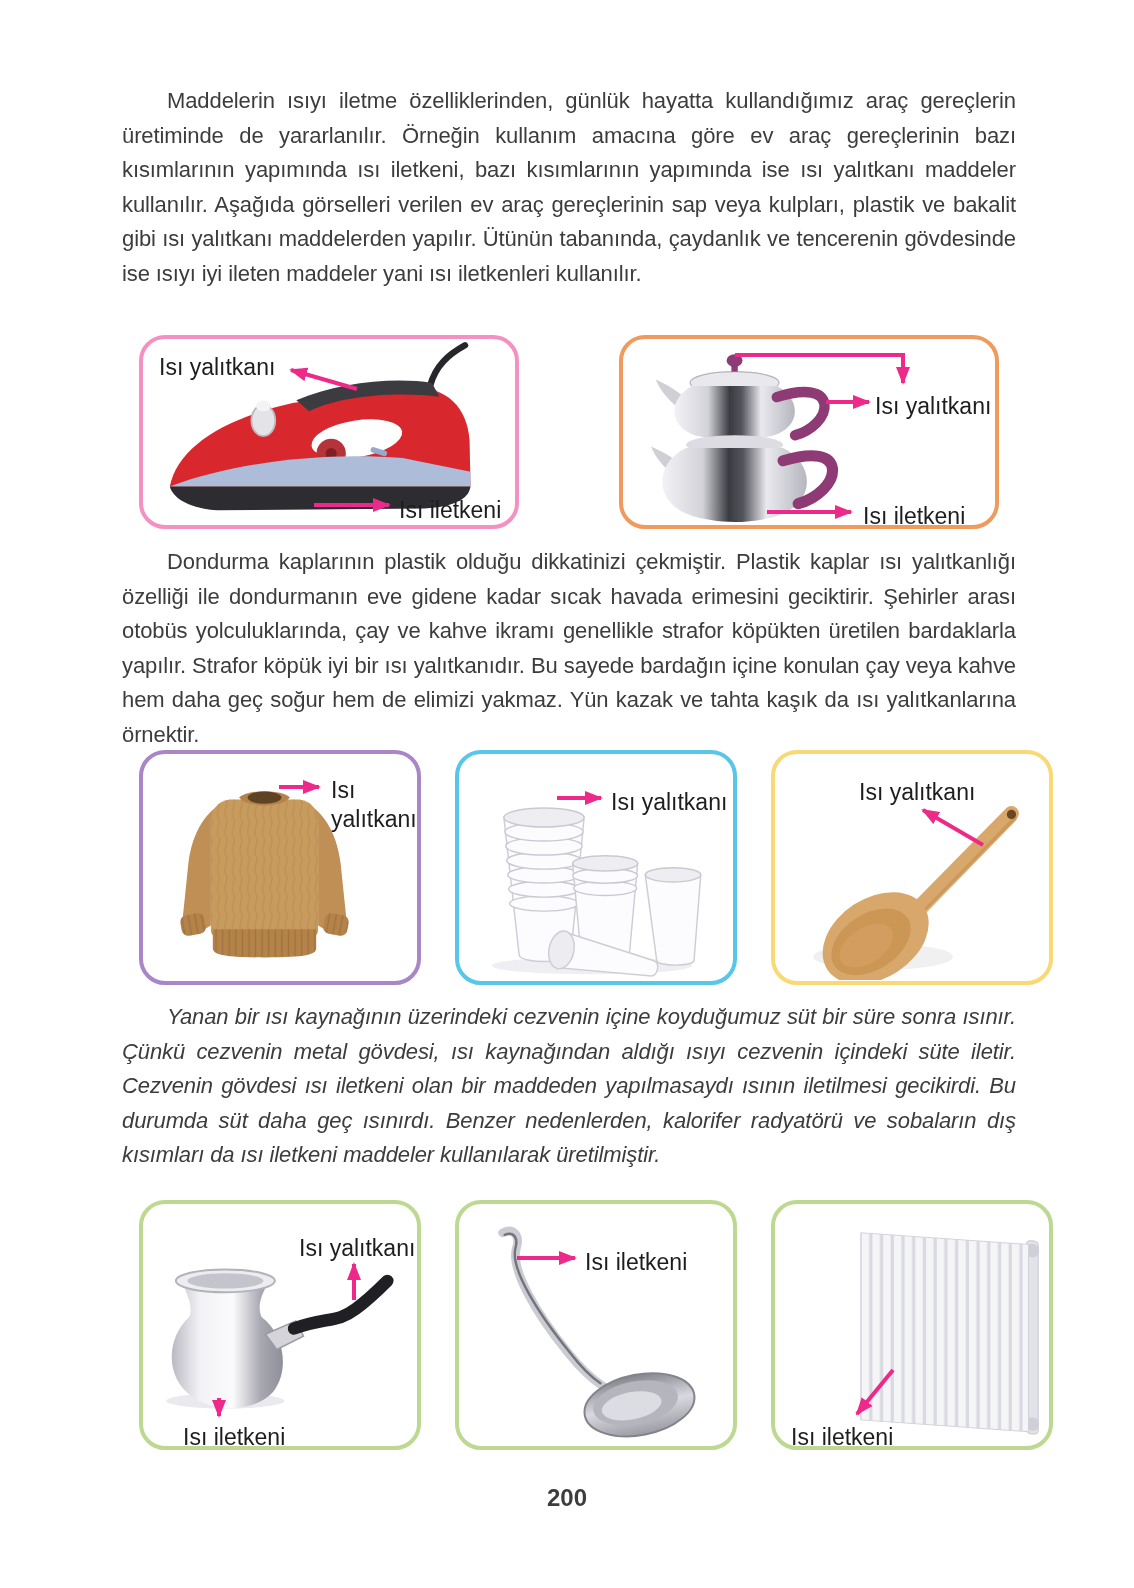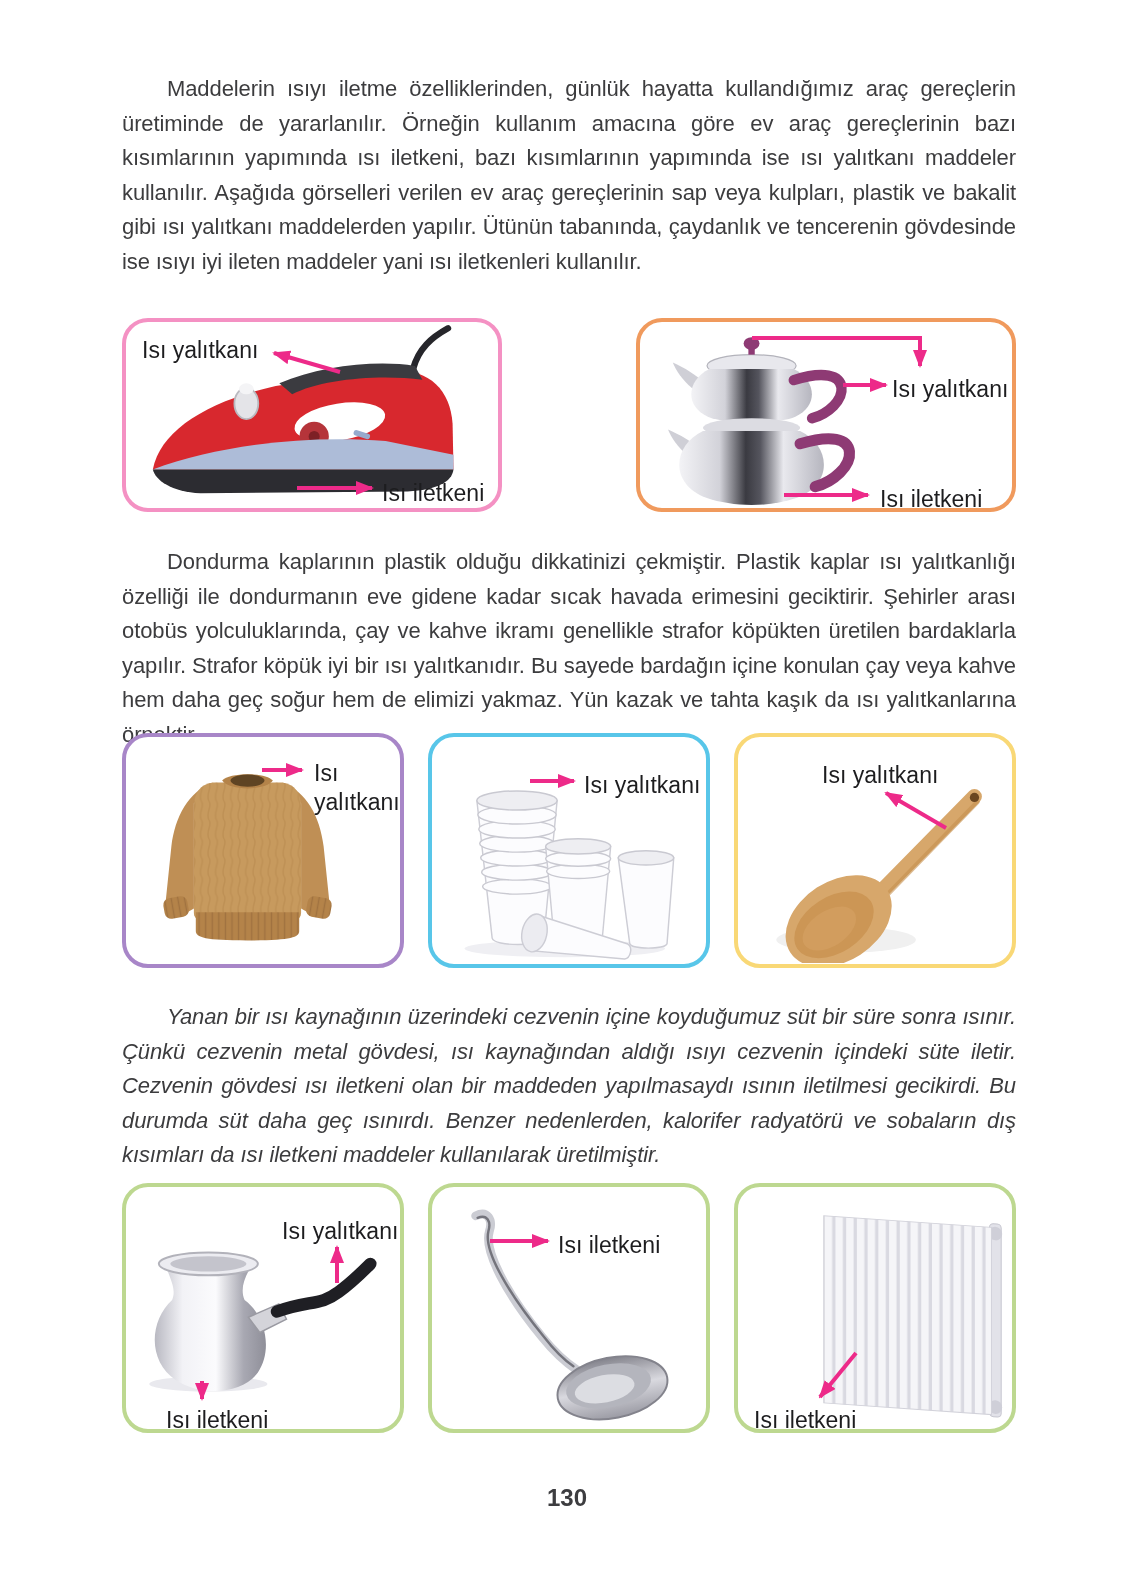--- a/index.html
+++ b/index.html
@@ -2,25 +2,25 @@
 <html lang="tr" style="--arrow: #ed2a89; --ink: #3c3c3e;"><head>
 <meta charset="utf-8">
 <style>
   :root{ --arrow:#ed2a89; --ink:#3c3c3e; }
   html,body{margin:0;padding:0;background:#ffffff;}
   .page{position:relative;width:1134px;height:1588px;background:#fff;
         font-family:"Liberation Sans",sans-serif;color:var(--ink);overflow:hidden;}
   .content{position:absolute;left:122px;top:0;width:894px;height:100%;}
   .para{position:absolute;left:0;width:894px;margin:0;font-size:22px;line-height:34.5px;
         text-align:justify;text-indent:45px;letter-spacing:-0.1px;color:var(--ink);}
-  #p1{top:72px;} #p2{top:545px;} #p3{top:1000px;font-style:italic;}
+  #p1{top:84px;} #p2{top:545px;} #p3{top:1000px;font-style:italic;}
   .figrow{position:absolute;left:0;width:894px;display:flex;justify-content:space-between;}
   #row1{top:318px;} #row2{top:733px;} #row3{top:1183px;}
   .fig{position:relative;border:4px solid #ccc;border-radius:26px;background:#fff;
-       box-sizing:border-box;margin:0;flex:0 0 auto;}
+       box-sizing:border-box;margin:17px;flex:0 0 auto;}
   .size-a{width:380px;height:194px;}
   .size-b{width:282px;height:235px;}
   .size-c{width:282px;height:250px;}
   .obj{position:absolute;}
   .overlay{position:absolute;left:-4px;top:-4px;overflow:visible;pointer-events:none;}
   .overlay line,.overlay polyline{stroke:var(--arrow);stroke-width:4;fill:none;}
   .lbl{position:absolute;font-size:23px;line-height:29px;color:#1d1d1f;white-space:nowrap;}
   .lbl.wrap{white-space:normal;width:104px;}
   .pagenum{position:absolute;left:0;top:1484px;width:100%;text-align:center;
            font-size:24px;font-weight:bold;color:#3d3d40;}
@@ -283,14 +283,14 @@
                 <path d="M0,0 L18,7 L0,14 Z" fill="var(--arrow)"></path>
               </marker>
             </defs>
           <line x1="122" y1="170" x2="86" y2="214" marker-end="url(#m8)"></line>
         </svg>
         <div class="lbl" style="left:16px;top:219px">Isı iletkeni</div>
       </figure>
     </div>
 
   </div>
-  <div class="pagenum">130</div>
+  <div class="pagenum">200</div>
 </div>
 
 </body></html>

